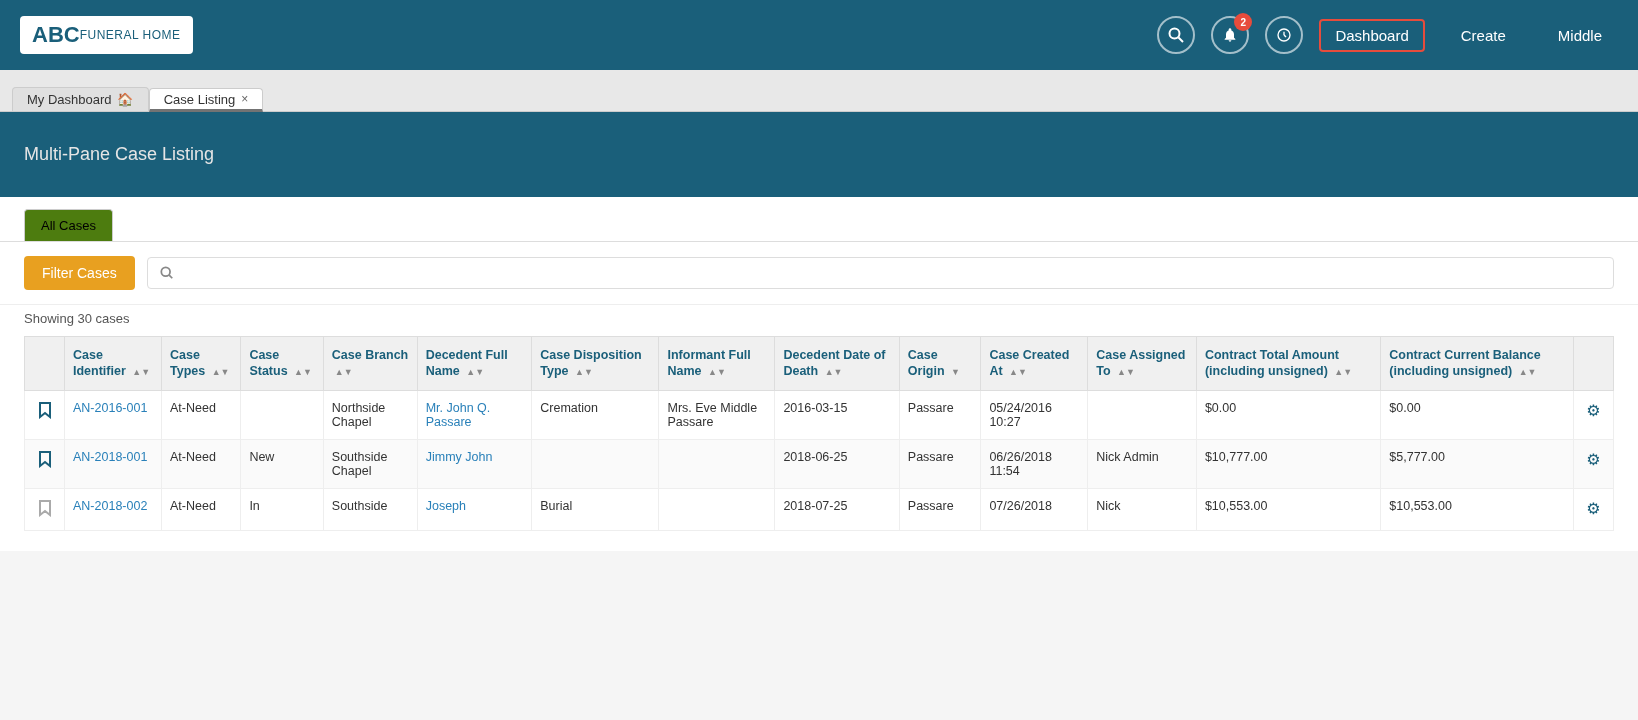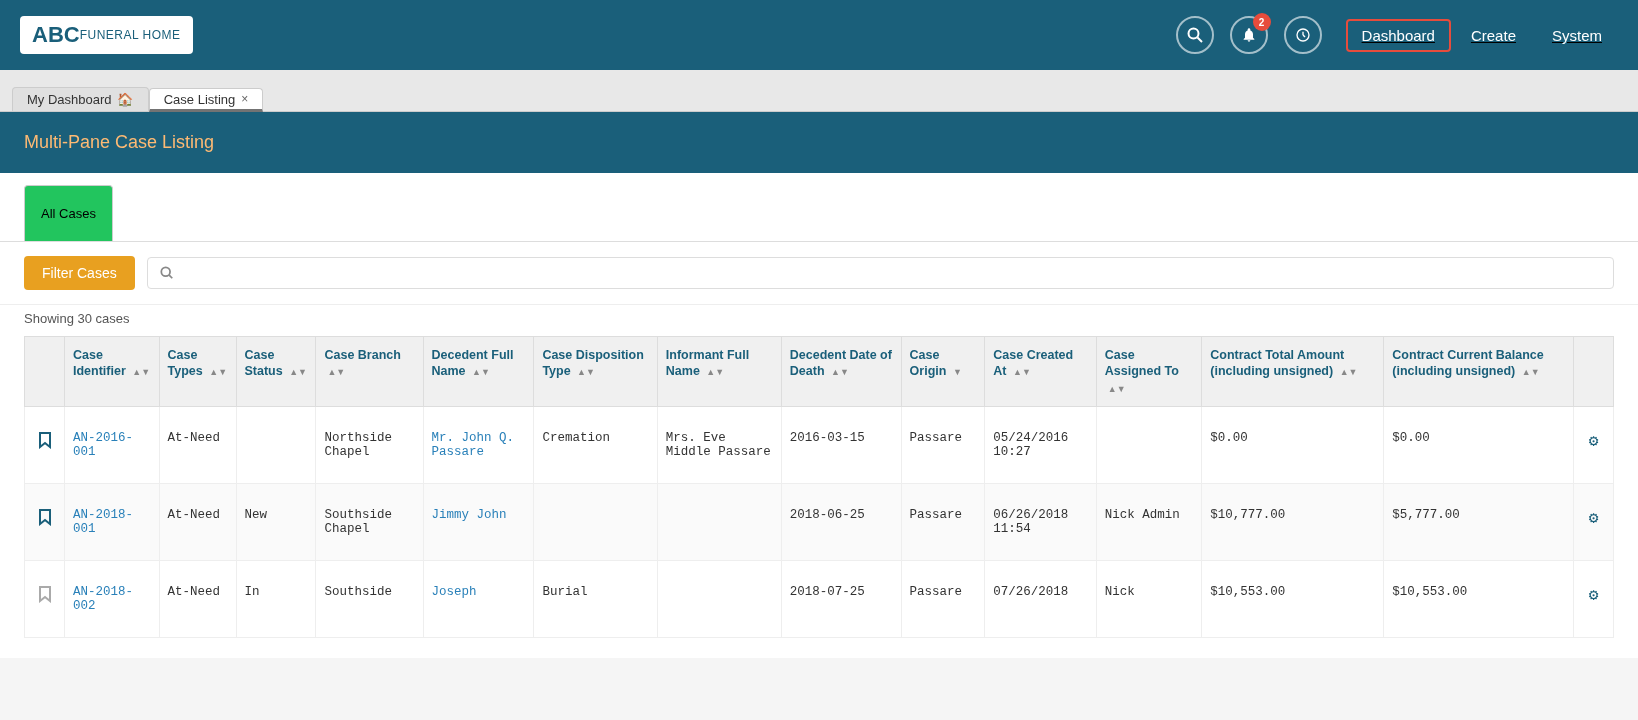--- a/index.html
+++ b/index.html
@@ -65,23 +65,22 @@
       height: 18px;
       font-size: 10px;
       display: flex;
       align-items: center;
       justify-content: center;
       font-weight: bold;
     }
     .header-text-nav {
       display: flex;
       align-items: center;
-      gap: 4px;
-      margin-left: 8px;
-      text-decoration: underline;
+      gap: 20px;
+      margin-left: 0;
     }
     .nav-btn {
       background: transparent;
       border: 2px solid transparent;
       color: white;
       padding: 6px 14px;
       cursor: pointer;
       font-size: 15px;
       border-radius: 4px;
     }
@@ -120,44 +119,44 @@
     }
     .tab-close {
       font-size: 12px;
       color: #666;
       cursor: pointer;
     }
 
     
     .section-header {
       background: #1a5f7a;
-      color: #fdba74;
-      padding: 20px 24px;
+      color: #e5e5e5;
+      padding: 32px 24px;
       font-size: 18px;
       font-weight: 500;
     }
 
     
     .main-content {
       background: white;
       padding: 0 0 20px 0;
     }
 
     
     .cases-tab-bar {
       padding: 12px 24px 0;
       border-bottom: 1px solid #ddd;
     }
     .cases-tab {
       display: inline-block;
-      padding: 20px 16px;
+      padding: 8px 16px;
       border: 1px solid #ccc;
       border-bottom: none;
       border-radius: 4px 4px 0 0;
-      background: #22c55e;
+      background: #4d7c0f;
       cursor: pointer;
       font-size: 13px;
     }
 
     
     .filter-bar {
       display: flex;
       align-items: center;
       padding: 14px 24px;
       gap: 12px;
@@ -236,25 +235,24 @@
       color: #888;
       margin-left: 3px;
     }
     tbody tr {
       border-bottom: 1px solid #eee;
     }
     tbody tr:nth-child(even) {
       background: #fafafa;
     }
     tbody td {
-      padding: 24px 8px;
+      padding: 10px 8px;
       vertical-align: top;
       border: 1px solid #eee;
       color: #333;
-      font-family: Liberation Mono, monospace;
     }
     .link-text {
       color: #2980b9;
       cursor: pointer;
     }
     .gear-icon {
       color: #1a5f7a;
       font-size: 16px;
       cursor: pointer;
     }
@@ -289,21 +287,21 @@
       <svg width="16" height="16" viewBox="0 0 24 24" fill="none" stroke="white" stroke-width="2">
         <circle cx="12" cy="12" r="9"></circle>
         <line x1="12" y1="7" x2="12" y2="12"></line>
         <line x1="12" y1="12" x2="15" y2="15"></line>
       </svg>
     </button>
 
     <div class="header-text-nav">
       <button class="nav-btn active">Dashboard</button>
       <button class="nav-btn">Create</button>
-      <button class="nav-btn">System</button>
+      <button class="nav-btn">Middle</button>
     </div>
   </nav>
 </header>
 
 <div class="tabs-bar">
   <div class="tab-item">
     <span>My Dashboard</span>
     <span>🏠</span>
   </div>
   <div class="tab-item active">

